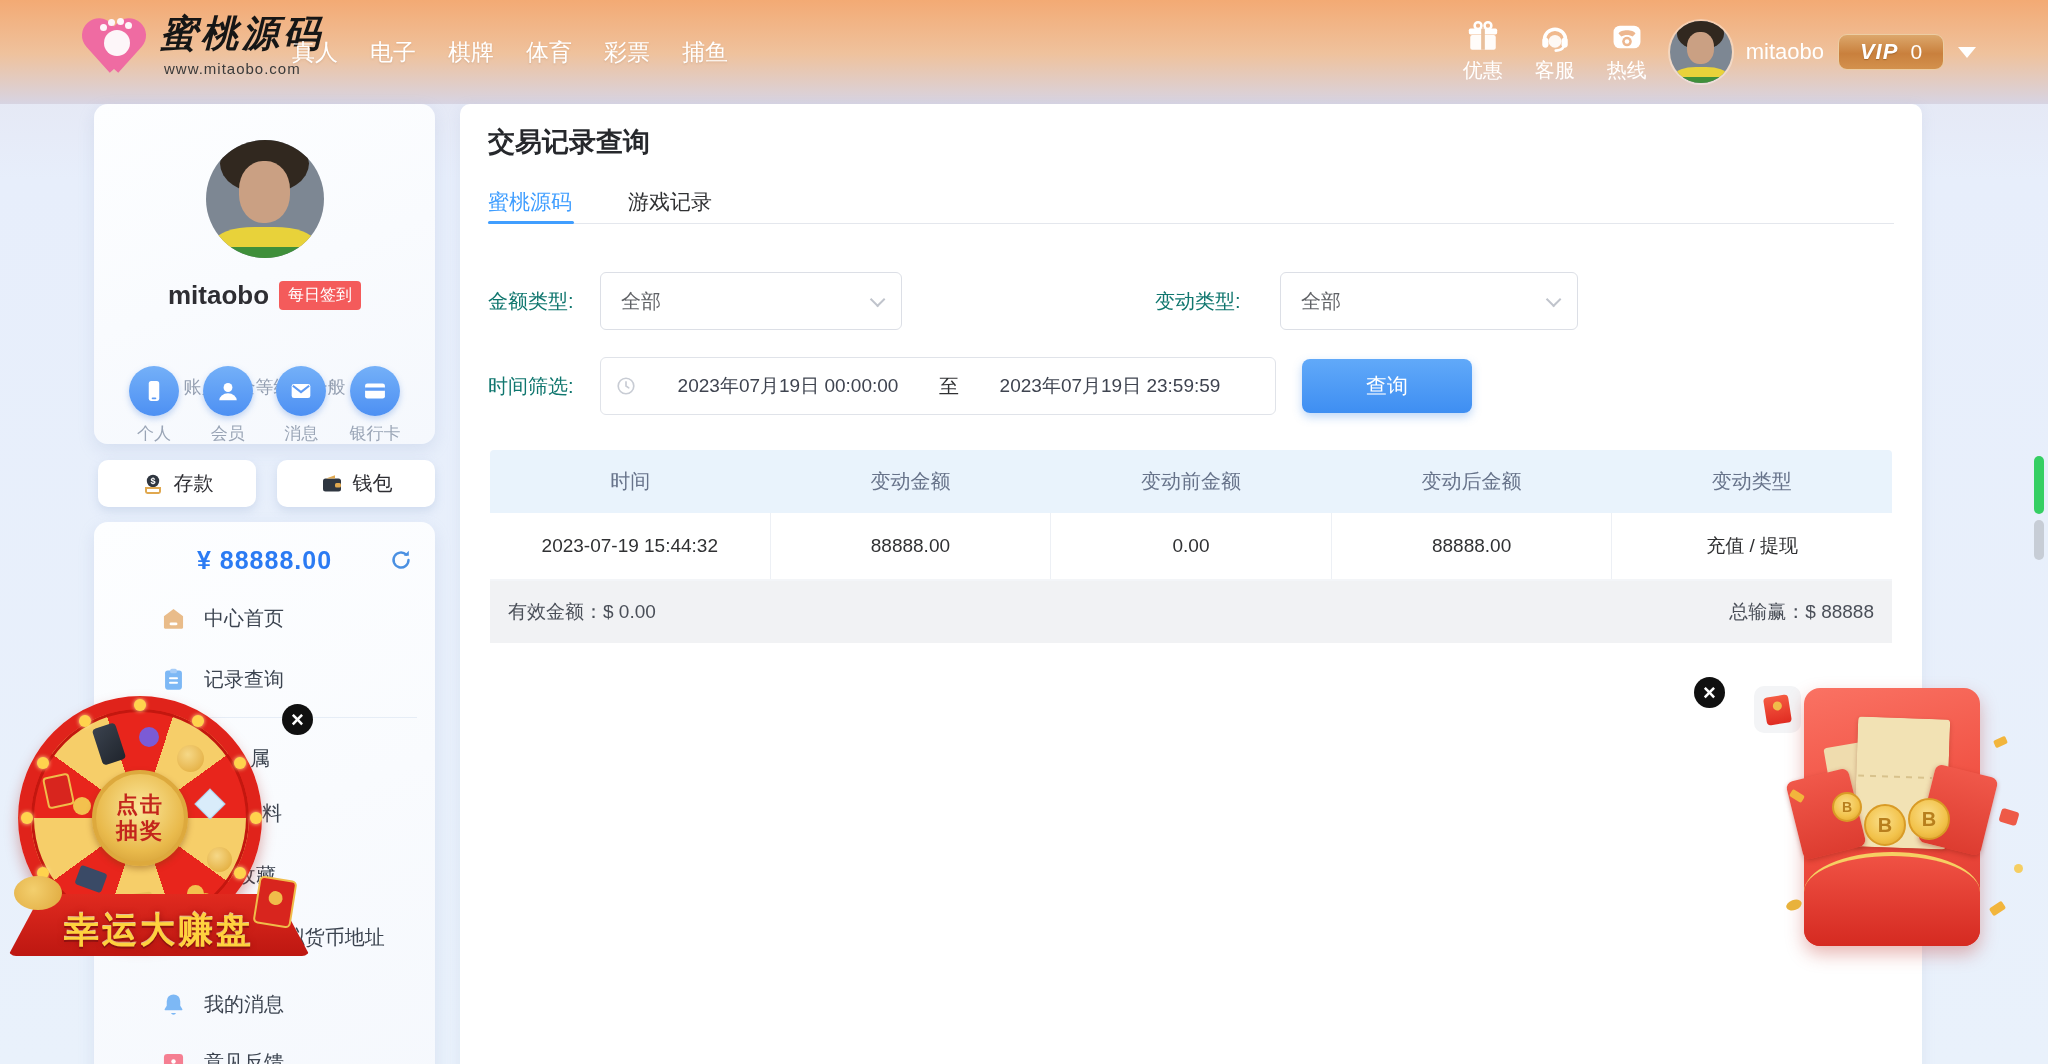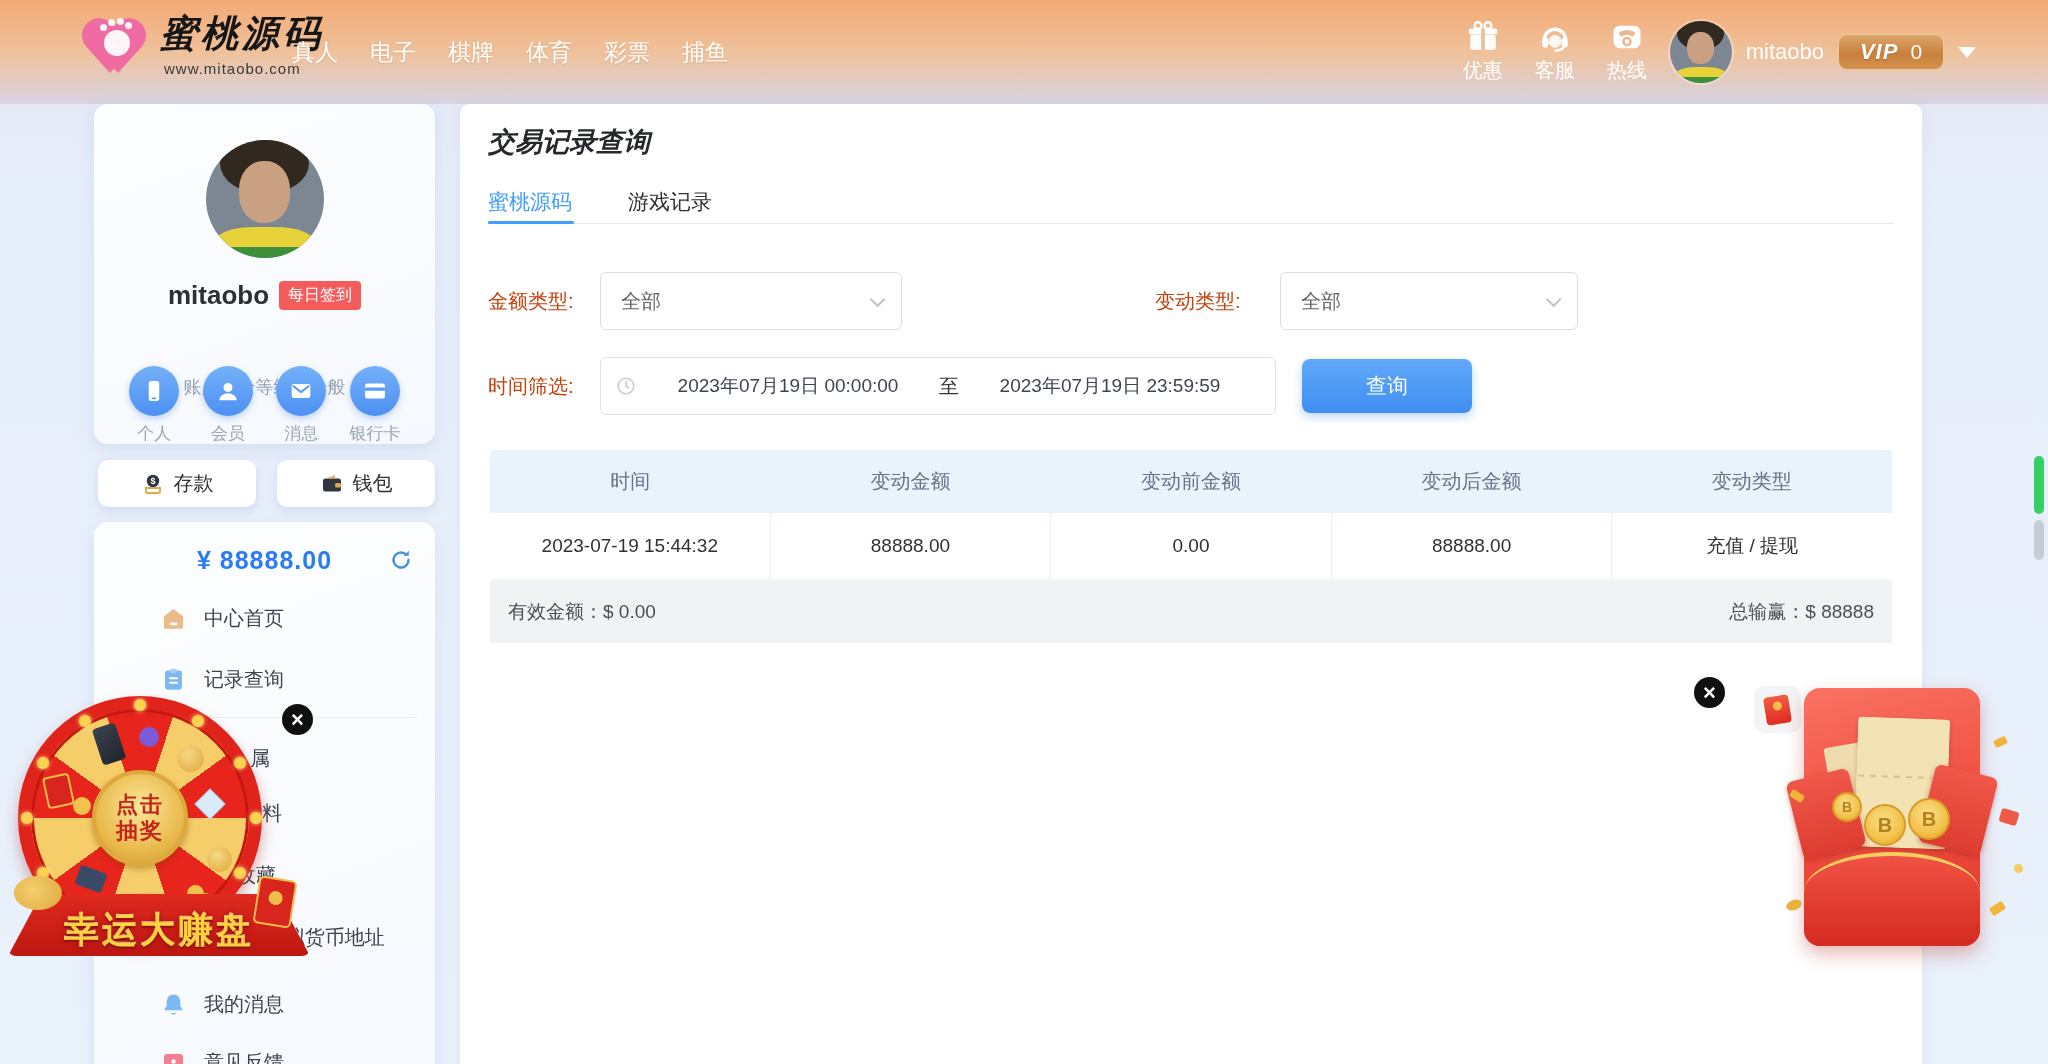--- a/index.html
+++ b/index.html
@@ -62,27 +62,27 @@
   .balance-row { position:absolute; top:18px; left:0; right:0; height:40px; display:flex; align-items:center; justify-content:center; }
   .balance { font-size:25px; font-weight:bold; color:#2b7bf3; letter-spacing:1px; }
   .refresh { position:absolute; right:22px; top:26px; width:24px; height:24px; cursor:pointer; }
   .menu-item { position:absolute; left:0; right:0; height:44px; display:flex; align-items:center; padding-left:66px; cursor:pointer; }
   .menu-item svg { width:27px; height:27px; }
   .menu-label { margin-left:17px; font-size:20px; color:#3c4450; }
   .menu-divider { position:absolute; left:18px; right:18px; top:195px; height:1px; background:#e6edf6; }
   .menu-frag { position:absolute; font-size:20px; color:#3c4450; z-index:12; cursor:pointer; }
   
   .main-card { position:absolute; left:460px; top:104px; width:1462px; height:980px; background:#fff; border-radius:10px; box-shadow:0 4px 14px rgba(160,180,210,.18); }
-  .page-title { position:absolute; left:28px; top:20px; font-size:27px; font-weight:bold; color:#26282c;font-style:italic; }
+  .page-title { position:absolute; left:28px; top:20px; font-size:27px; font-weight:bold; color:#26282c; }
   .tabs { position:absolute; left:28px; top:84px; display:flex; gap:56px; }
   .tab { font-size:21px; color:#303133; cursor:pointer; padding-bottom:18px; }
   .tab.active { color:#409eff; }
   .tab-underline { position:absolute; left:28px; top:117px; width:86px; height:3px; background:#409eff; border-radius:2px; }
   .tabs-border { position:absolute; left:28px; right:28px; top:119px; height:1px; background:#e4e7ed; }
-  .filter-label { position:absolute; font-size:20px; color:#c2410c; line-height:58px; height:58px; }
+  .filter-label { position:absolute; font-size:20px; color:#0f766e; line-height:58px; height:58px; }
   .select-box { position:absolute; height:58px; background:#fff; border:1px solid #dcdfe6; border-radius:6px; display:flex; align-items:center; padding:0 20px; cursor:pointer; }
   .select-value { font-size:20px; color:#606266; flex:1; }
   .chev { width:11px; height:11px; border-right:2px solid #c0c4cc; border-bottom:2px solid #c0c4cc; transform:rotate(45deg) translateY(-3px); }
   .date-box { position:absolute; left:140px; top:253px; width:676px; height:58px; border:1px solid #e0e3e9; border-radius:6px; background:#fff; display:flex; align-items:center; padding:0 14px; cursor:pointer; }
   .date-box svg { width:22px; height:22px; flex:0 0 auto; }
   .date-val { flex:1; text-align:center; font-size:19px; color:#3f4450; }
   .date-sep { font-size:20px; color:#303133; }
   .btn-search { position:absolute; left:842px; top:255px; width:170px; height:54px; border-radius:8px;
     background:linear-gradient(180deg,#61a9f9,#3e8ef2); color:#fff; font-size:21px; display:flex; align-items:center; justify-content:center; cursor:pointer; box-shadow:0 4px 10px rgba(70,140,230,.35); }
   .table { position:absolute; left:30px; right:30px; top:346px; }

